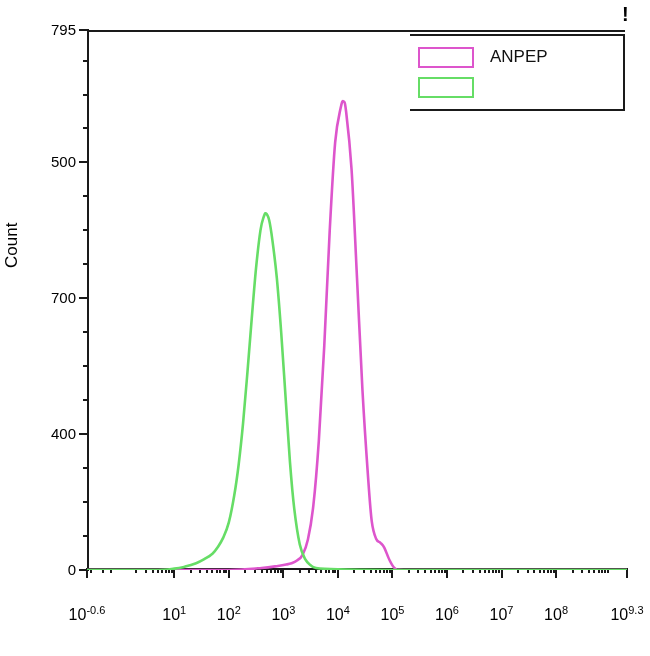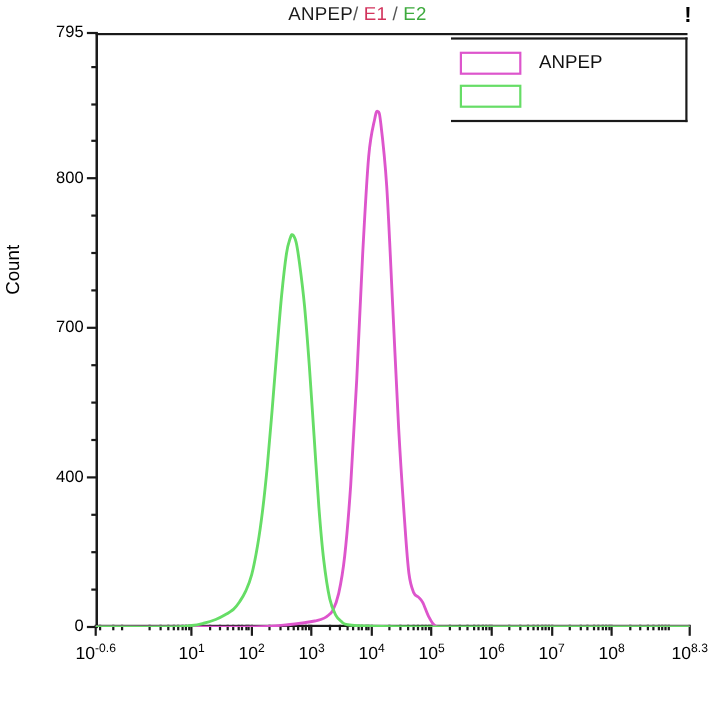--- a/index.html
+++ b/index.html
@@ -66,21 +66,21 @@
     font-size:15px;
     color:#000;
     text-align:left;
     white-space:nowrap;
     transform:translateY(-9px);
   }
   .xtick-major{top:568px;width:2px;height:10px;}
   .xtick-minor{top:568px;width:2px;height:5px;}
   .xlabel{
     position:absolute;
-    top:584px;
+    top:604px;
     font-size:16px;
     color:#000;
     white-space:nowrap;
     transform:translateX(-50%);
   }
   .xlabel sup{font-size:11px;vertical-align:super;}
 
   
   .axtitle-x{
     position:absolute;
@@ -135,37 +135,36 @@
     left:87px;top:30px;
     width:540px;height:540px;
     pointer-events:none;
   }
 </style>
 </head>
 <body>
 
 <div id="root">
 
-  <div class="title" id="title-host"><span style="color: rgb(26, 26, 26);">ANPEP</span><span style="color: rgb(85, 85, 85);">/</span><span style="color: rgb(210, 51, 92);"> E1 </span><span style="color: rgb(85, 85, 85);">/</span><span style="color: rgb(62, 170, 62);"> E2</span></div>
 
   <div class="bang">!</div>
 
   <div class="plot"></div>
   <div class="axis-bottom"></div>
   <div class="axis-left-ext"></div>
 
   <div id="ticks-host">
       <div class="tick ytick-major" style="top: 569px;"></div>
       <div class="ylabel" style="top: 570px;">0</div>
       <div class="tick ytick-major" style="top: 433.151px;"></div>
       <div class="ylabel" style="top: 434.151px;">400</div>
       <div class="tick ytick-major" style="top: 297.302px;"></div>
       <div class="ylabel" style="top: 298.302px;">700</div>
       <div class="tick ytick-major" style="top: 161.453px;"></div>
-      <div class="ylabel" style="top: 162.453px;">800</div>
+      <div class="ylabel" style="top: 162.453px;">500</div>
       <div class="tick ytick-major" style="top: 29px;"></div>
       <div class="ylabel" style="top: 30px;">795</div>
       <div class="tick ytick-minor" style="top: 535.038px;"></div>
       <div class="tick ytick-minor" style="top: 501.075px;"></div>
       <div class="tick ytick-minor" style="top: 467.113px;"></div>
       <div class="tick ytick-minor" style="top: 399.189px;"></div>
       <div class="tick ytick-minor" style="top: 365.226px;"></div>
       <div class="tick ytick-minor" style="top: 331.264px;"></div>
       <div class="tick ytick-minor" style="top: 263.34px;"></div>
       <div class="tick ytick-minor" style="top: 229.377px;"></div>
@@ -185,21 +184,21 @@
       <div class="xlabel" style="left: 337.909px;"><span>10</span><sup>4</sup></div>
       <div class="tick xtick-major" style="left: 391.455px;"></div>
       <div class="xlabel" style="left: 392.455px;"><span>10</span><sup>5</sup></div>
       <div class="tick xtick-major" style="left: 446px;"></div>
       <div class="xlabel" style="left: 447px;"><span>10</span><sup>6</sup></div>
       <div class="tick xtick-major" style="left: 500.545px;"></div>
       <div class="xlabel" style="left: 501.545px;"><span>10</span><sup>7</sup></div>
       <div class="tick xtick-major" style="left: 555.091px;"></div>
       <div class="xlabel" style="left: 556.091px;"><span>10</span><sup>8</sup></div>
       <div class="tick xtick-major" style="left: 626px;"></div>
-      <div class="xlabel" style="left: 627px;"><span>10</span><sup>8.3</sup></div>
+      <div class="xlabel" style="left: 627px;"><span>10</span><sup>9.3</sup></div>
       <div class="tick xtick-minor" style="left: 135.147px;"></div>
       <div class="tick xtick-minor" style="left: 144.752px;"></div>
       <div class="tick xtick-minor" style="left: 151.567px;"></div>
       <div class="tick xtick-minor" style="left: 156.853px;"></div>
       <div class="tick xtick-minor" style="left: 161.172px;"></div>
       <div class="tick xtick-minor" style="left: 164.824px;"></div>
       <div class="tick xtick-minor" style="left: 167.987px;"></div>
       <div class="tick xtick-minor" style="left: 170.777px;"></div>
       <div class="tick xtick-minor" style="left: 189.693px;"></div>
       <div class="tick xtick-minor" style="left: 199.298px;"></div>

